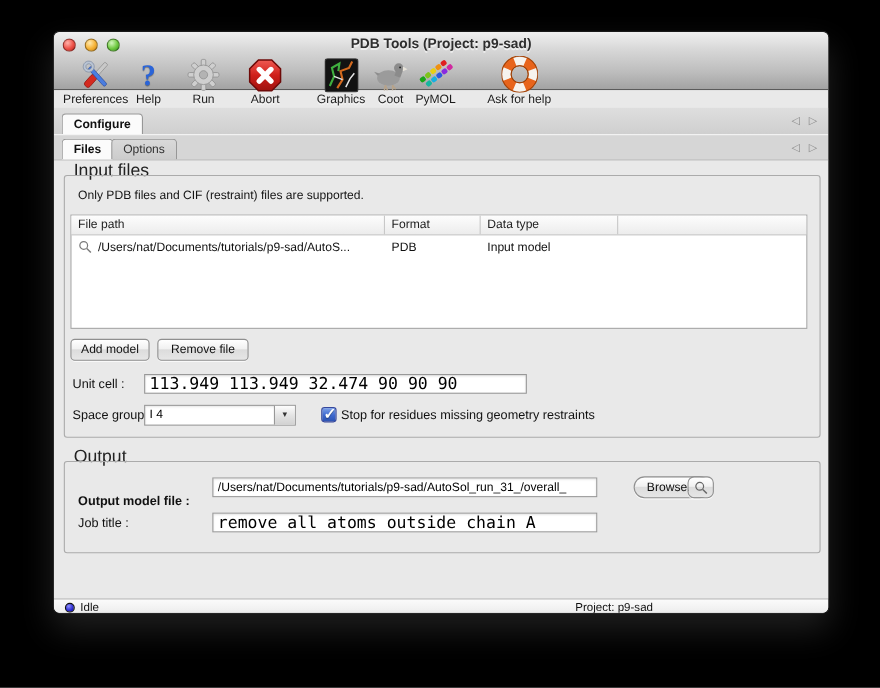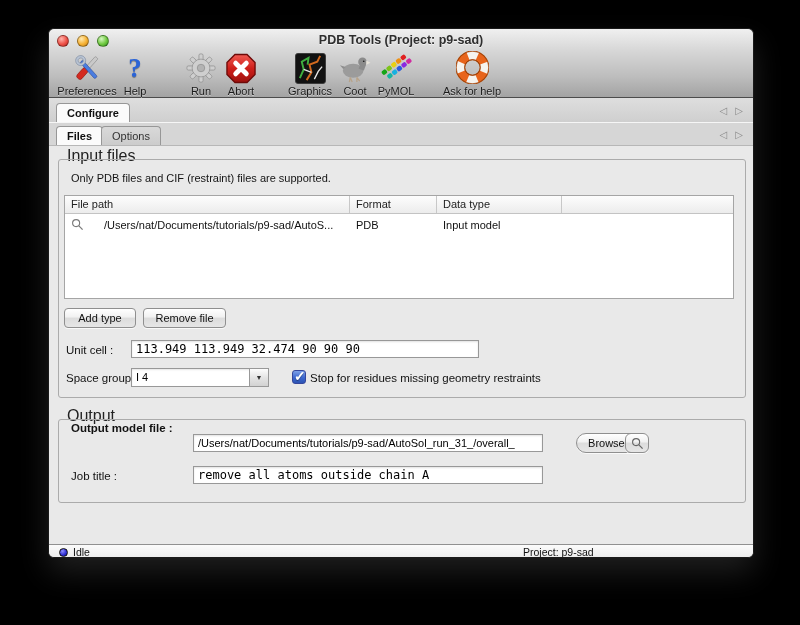--- a/index.html
+++ b/index.html
@@ -2,21 +2,21 @@
 <html><head>
 <meta charset="utf-8">
 <style>
   html,body{margin:0;padding:0;background:#000;width:800px;height:625px;overflow:hidden;
     font-family:"Liberation Sans",sans-serif;-webkit-font-smoothing:antialiased;}
   *{box-sizing:border-box;}
   .window{position:absolute;left:48px;top:28px;width:706px;height:530px;background:#e9e9e9;
     border-radius:6px;box-shadow:0 14px 30px rgba(90,90,90,.35), 0 2px 8px rgba(0,0,0,.8);
     overflow:hidden;border:1px solid #1a1a1a;}
   
-  .chrome{position:absolute;left:0;top:0;width:100%;height:69px;
+  .chrome{position:absolute;left:0;top:0;width:100%;height:53px;
     background:linear-gradient(#f0f0f0,#d8d8d8 30%,#bdbdbd 70%,#a3a3a3);
     border-bottom:1px solid #4c4c4c;border-radius:6px 6px 0 0;}
   .titlebar{position:absolute;left:0;top:0;width:100%;height:22px;}
   .lights{position:absolute;left:8px;top:6px;display:flex;gap:8px;}
   .light{width:12px;height:12px;border-radius:50%;border:1px solid rgba(0,0,0,.35);}
   .light.red{background:radial-gradient(circle at 35% 30%,#ffb3ab,#ee5148 55%,#b1221c);}
   .light.yellow{background:radial-gradient(circle at 35% 30%,#ffe9b0,#f6b234 55%,#c07b12);}
   .light.green{background:radial-gradient(circle at 35% 30%,#d4f7c0,#6fc93f 55%,#2e8b1d);}
   .title{position:absolute;left:0;right:0;top:4px;text-align:center;font-size:12.5px;
     font-weight:bold;color:#2e2e2e;text-shadow:0 1px 0 rgba(255,255,255,.6);}
@@ -54,21 +54,21 @@
   .td{font-size:11px;color:#111;padding:0 4px 0 6px;white-space:nowrap;overflow:hidden;}
   .mag{width:13px;height:13px;flex:none;}
   
   .btn{position:absolute;height:20px;font-size:11px;color:#111;text-align:center;
     background:linear-gradient(#ffffff,#f1f1f1 45%,#dcdcdc 50%,#e6e6e6);
     border:1px solid #8f8f8f;border-radius:4px;line-height:18px;cursor:default;
     box-shadow:0 1px 0 rgba(255,255,255,.7);}
   .btn.pill{border-radius:10px;margin-left:28px;}
   
   .field{position:absolute;height:18px;border:1px solid #989898;background:#fff;
-    font-family:"DejaVu Sans Mono",monospace;font-size:12px;color:#000;padding:1px 4px;
+    font-family:"DejaVu Sans Mono",monospace;font-size:15px;color:#000;padding:1px 4px;
     box-shadow:inset 0 1px 2px rgba(0,0,0,.12);outline:none;}
   .field.sans{font-family:"Liberation Sans",sans-serif;font-size:11px;}
   .flabel{position:absolute;font-size:11.5px;color:#111;white-space:nowrap;}
   .flabel.bold{font-weight:bold;}
   
   .combo{position:absolute;height:19px;border:1px solid #989898;background:#fff;display:flex;
     box-shadow:inset 0 1px 2px rgba(0,0,0,.1);}
   .combo .val{flex:1;font-size:11px;color:#000;padding:2px 4px;white-space:nowrap;}
   .combo .arrowbtn{width:19px;border-left:1px solid #989898;
     background:linear-gradient(#fdfdfd,#e4e4e4 50%,#d2d2d2);display:flex;align-items:center;
@@ -119,21 +119,21 @@
       <div class="toollabel">Preferences</div>
     </div>
 
     <div class="toolitem" style="left:86px">
       <div class="toolicon">
         <span class="qmark">?</span>
       </div>
       <div class="toollabel">Help</div>
     </div>
 
-    <div class="toolitem" style="left:152px">
+    <div class="toolitem" style="left:136px">
       <div class="toolicon">
         <svg width="30" height="30" viewBox="0 0 32 32">
           <g fill="#cfcfcf" stroke="#909090" stroke-width="0.8">
             <g>
               <rect x="13.8" y="1" width="4.4" height="7" rx="1.5"></rect>
               <rect x="13.8" y="24" width="4.4" height="7" rx="1.5"></rect>
               <rect x="1" y="13.8" width="7" height="4.4" rx="1.5"></rect>
               <rect x="24" y="13.8" width="7" height="4.4" rx="1.5"></rect>
               <rect x="13.8" y="1" width="4.4" height="7" rx="1.5" transform="rotate(45 16 16)"></rect>
               <rect x="13.8" y="24" width="4.4" height="7" rx="1.5" transform="rotate(45 16 16)"></rect>
@@ -251,51 +251,51 @@
     <div class="note" style="left:22px;top:26px">Only PDB files and CIF (restraint) files are supported.</div>
 
     <div class="ftable" style="left:15px;top:49px;width:670px;height:104px">
       <div class="thead">
         <div class="th" style="width:285px">File path</div>
         <div class="th" style="width:87px">Format</div>
         <div class="th" style="width:125px">Data type</div>
         <div class="th" style="flex:1;border-right:none"></div>
       </div>
       <div class="trow">
-        <div class="td" style="width:285px;display:flex;align-items:flex-end;gap:20px">
+        <div class="td" style="width:285px;display:flex;align-items:flex-end;gap:5px">
           <svg class="mag" viewBox="0 0 14 14">
             <circle cx="5.5" cy="5.5" r="3.8" fill="none" stroke="#7a7a7a" stroke-width="1.2"></circle>
             <line x1="8.5" y1="8.5" x2="12.5" y2="12.5" stroke="#7a7a7a" stroke-width="1.4"></line>
           </svg>
           <span style="overflow:hidden;white-space:nowrap">/Users/nat/Documents/tutorials/p9-sad/AutoS...</span>
         </div>
         <div class="td" style="width:87px">PDB</div>
         <div class="td" style="width:125px">Input model</div>
       </div>
     </div>
 
-    <div class="btn" style="left:15px;top:162px;width:72px">Add type</div>
+    <div class="btn" style="left:15px;top:162px;width:72px">Add model</div>
     <div class="btn" style="left:94px;top:162px;width:83px">Remove file</div>
 
     <div class="flabel" style="left:17px;top:198px">Unit cell :</div>
     <input class="field" style="left: 82px; top: 194px; width: 348px;" value="113.949 113.949 32.474 90 90 90">
 
     <div class="flabel" style="left:17px;top:226px">Space group :</div>
     <div class="combo" style="left:82px;top:222px;width:138px">
       <div class="val">I 4</div>
       <div class="arrowbtn">▼</div>
     </div>
 
     <div class="checkbox" style="left:243px;top:224px"></div>
     <div class="flabel" style="left:261px;top:226px">Stop for residues missing geometry restraints</div>
 
     <div class="grouplabel" style="left:18px;top:261px">Output</div>
     <div class="groupbox" style="left:9px;top:273px;width:688px;height:84px"></div>
 
-    <div class="flabel bold" style="left:22px;top:276px">Output model file :</div>
+    <div class="flabel bold" style="left:22px;top:304px">Output model file :</div>
     <input class="field sans" style="left: 144px; top: 288px; width: 350px;" value="/Users/nat/Documents/tutorials/p9-sad/AutoSol_run_31_/overall_">
     <div class="btn pill" style="left:499px;top:287px;width:70px">Browse...</div>
     <div class="btn" style="left:576px;top:287px;width:24px;border-radius:6px">
       <svg width="13" height="13" viewBox="0 0 14 14" style="margin-top:3px">
         <circle cx="5.5" cy="5.5" r="3.8" fill="none" stroke="#666" stroke-width="1.2"></circle>
         <line x1="8.5" y1="8.5" x2="12.5" y2="12.5" stroke="#666" stroke-width="1.4"></line>
       </svg>
     </div>
 
     <div class="flabel" style="left:22px;top:324px">Job title :</div>

